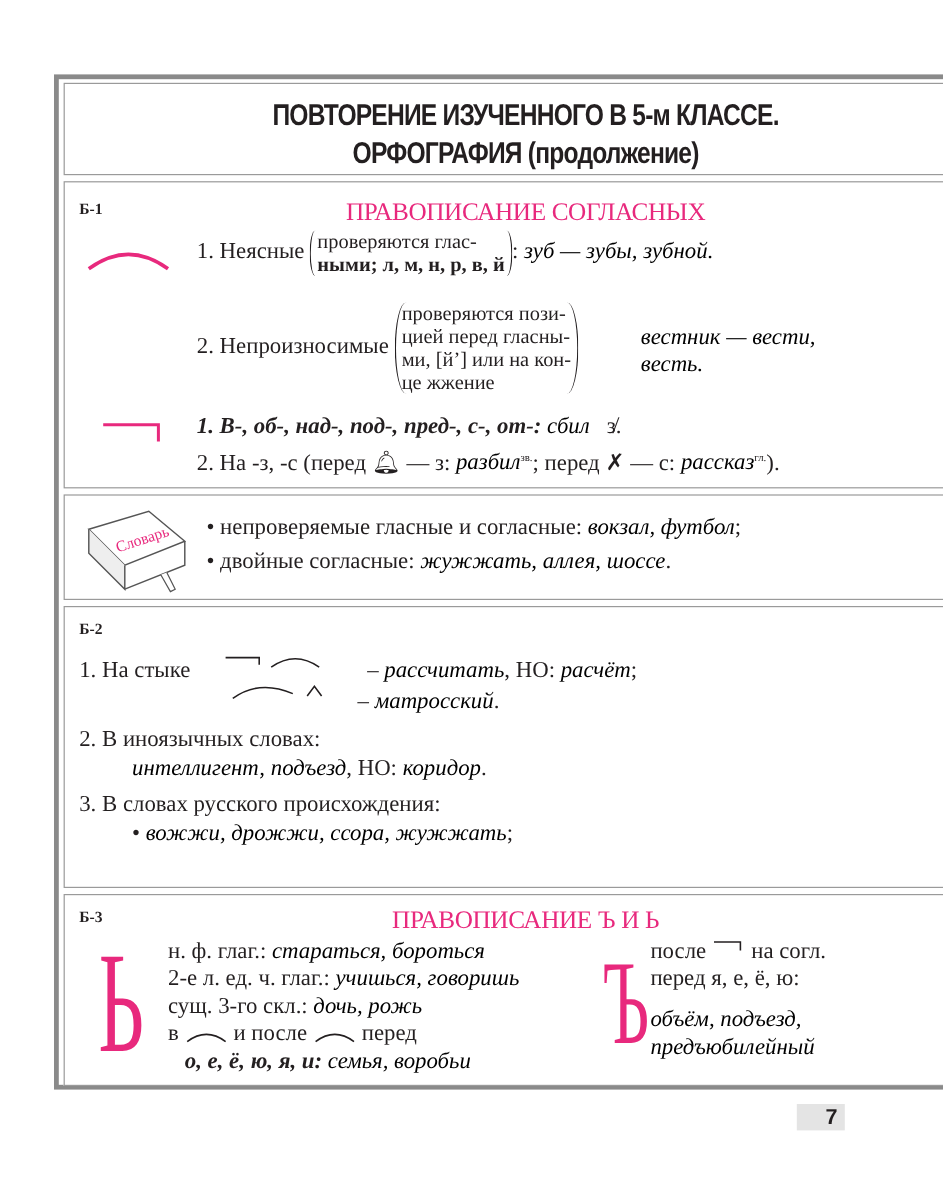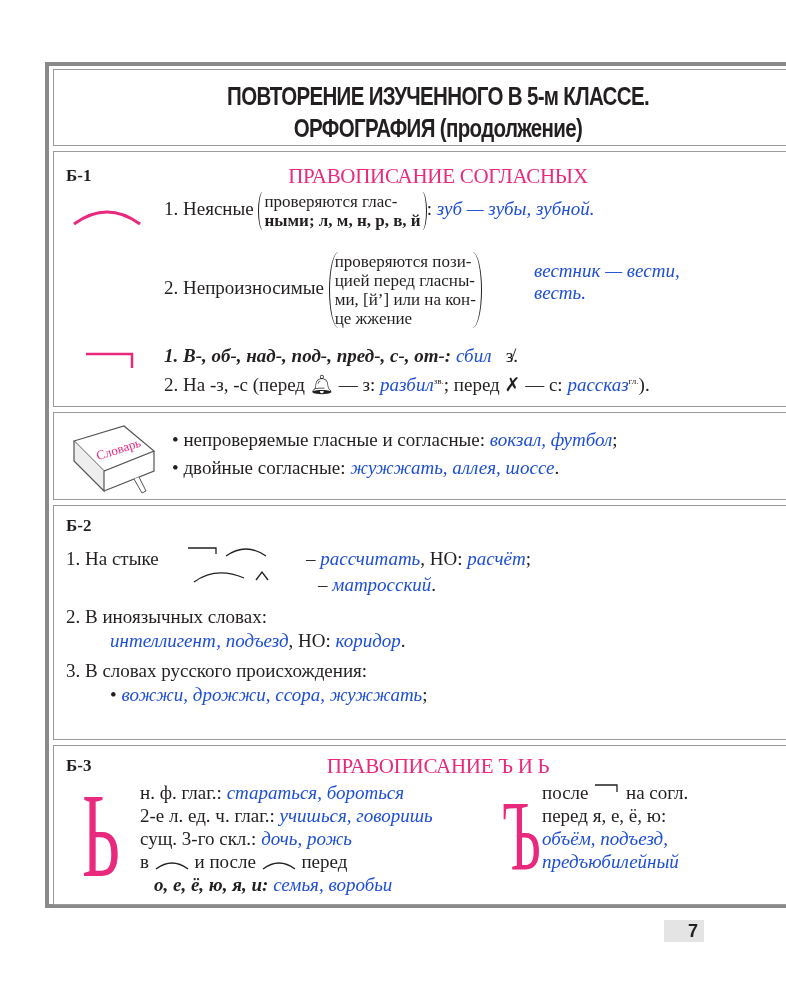--- a/index.html
+++ b/index.html
@@ -5,24 +5,24 @@
   html, body { margin:0; padding:0; background:#ffffff; }
   body { width:786px; height:1000px; position:relative; font-family:"Liberation Serif", "DejaVu Serif", serif; color:#231f20; }
   .frame { position:absolute; left:45px; top:62px; width:786px; height:846px; border:4px solid #8a8a8a; box-sizing:border-box; background:#fff; }
   .sec { position:absolute; left:4px; right:4px; border:1.5px solid #9a9a9a; box-sizing:border-box; background:#fff; }
   .sec.title { top:3px; height:77px; }
   .sec.b1 { top:85px; height:256px; }
   .sec.slov { top:346px; height:88px; }
   .sec.b2 { top:439px; height:235px; }
   .sec.b3 { top:679px; height:160px; }
   .title-text { position:absolute; left:0; right:0; top:10px; text-align:center; font-family:"Liberation Sans", "DejaVu Sans", sans-serif; font-weight:bold; font-size:25px; line-height:32px; letter-spacing:-0.8px; transform:scaleX(0.82); }
-  .code { position:absolute; font-weight:bold; font-size:17px; }
+  .code { position:absolute; font-weight:bold; font-size:13px; }
   .head { position:absolute; left:0; right:0; text-align:center; color:#e8297d; font-size:21px; text-transform:uppercase; letter-spacing:-0.3px; }
   .line { position:absolute; font-size:19px; white-space:nowrap; line-height:22px; }
-  .blue { color:#1d4ed8; font-style:italic; }
+  .blue { color:#000000; font-style:italic;margin-top:11px; }
   .b { font-weight:bold; font-style:italic; }
   .paren { display:inline-block; vertical-align:middle; border-left:1.5px solid #231f20; border-right:1.5px solid #231f20; border-radius:10px/40px; padding:0 5px; font-size:17px; line-height:19px; }
   .big { position:absolute; color:#e8297d; font-size:120px; line-height:120px; transform:scaleX(0.55); transform-origin:left top; }
   .pageno { position:absolute; left:664px; top:920px; width:40px; height:22px; background:#e4e4e4; font-family:"Liberation Sans", sans-serif; font-weight:bold; font-size:18px; text-align:right; padding-right:6px; box-sizing:border-box; line-height:22px; }
   svg { position:absolute; overflow:visible; }
   .sup { font-size:9px; vertical-align:super; }
 </style>
 </head>
 <body>
 
@@ -95,21 +95,21 @@
     <svg style="left:132px;top:38px" width="110" height="40">
       <path d="M2 4 H30 V10" stroke="#231f20" stroke-width="1.3" fill="none"></path>
       <path d="M40 12 Q60 -2 80 12" stroke="#231f20" stroke-width="1.3" fill="none"></path>
       <path d="M8 38 Q30 22 58 34" stroke="#231f20" stroke-width="1.3" fill="none"></path>
       <path d="M70 36 L76 28 L82 36" stroke="#231f20" stroke-width="1.3" fill="none"></path>
     </svg>
     <div class="line" style="left:252px;top:42px">–
       <span class="blue">рассчитать</span><span>, НО:</span>
       <span class="blue">расчёт</span>;
     </div>
-    <div class="line" style="left:264px;top:68px">–
+    <div class="line" style="left:244px;top:68px">–
       <span class="blue">матросский</span>.
     </div>
     <div class="line" style="left:12px;top:100px">2. В иноязычных словах:</div>
     <div class="line" style="left:56px;top:124px">
       <span class="blue">интеллигент, подъезд</span><span>, НО:</span>
       <span class="blue">коридор</span>.
     </div>
     <div class="line" style="left:12px;top:154px">3. В словах русского происхождения:</div>
     <div class="line" style="left:56px;top:178px">•
       <span class="blue">вожжи, дрожжи, ссора, жужжать</span>;

